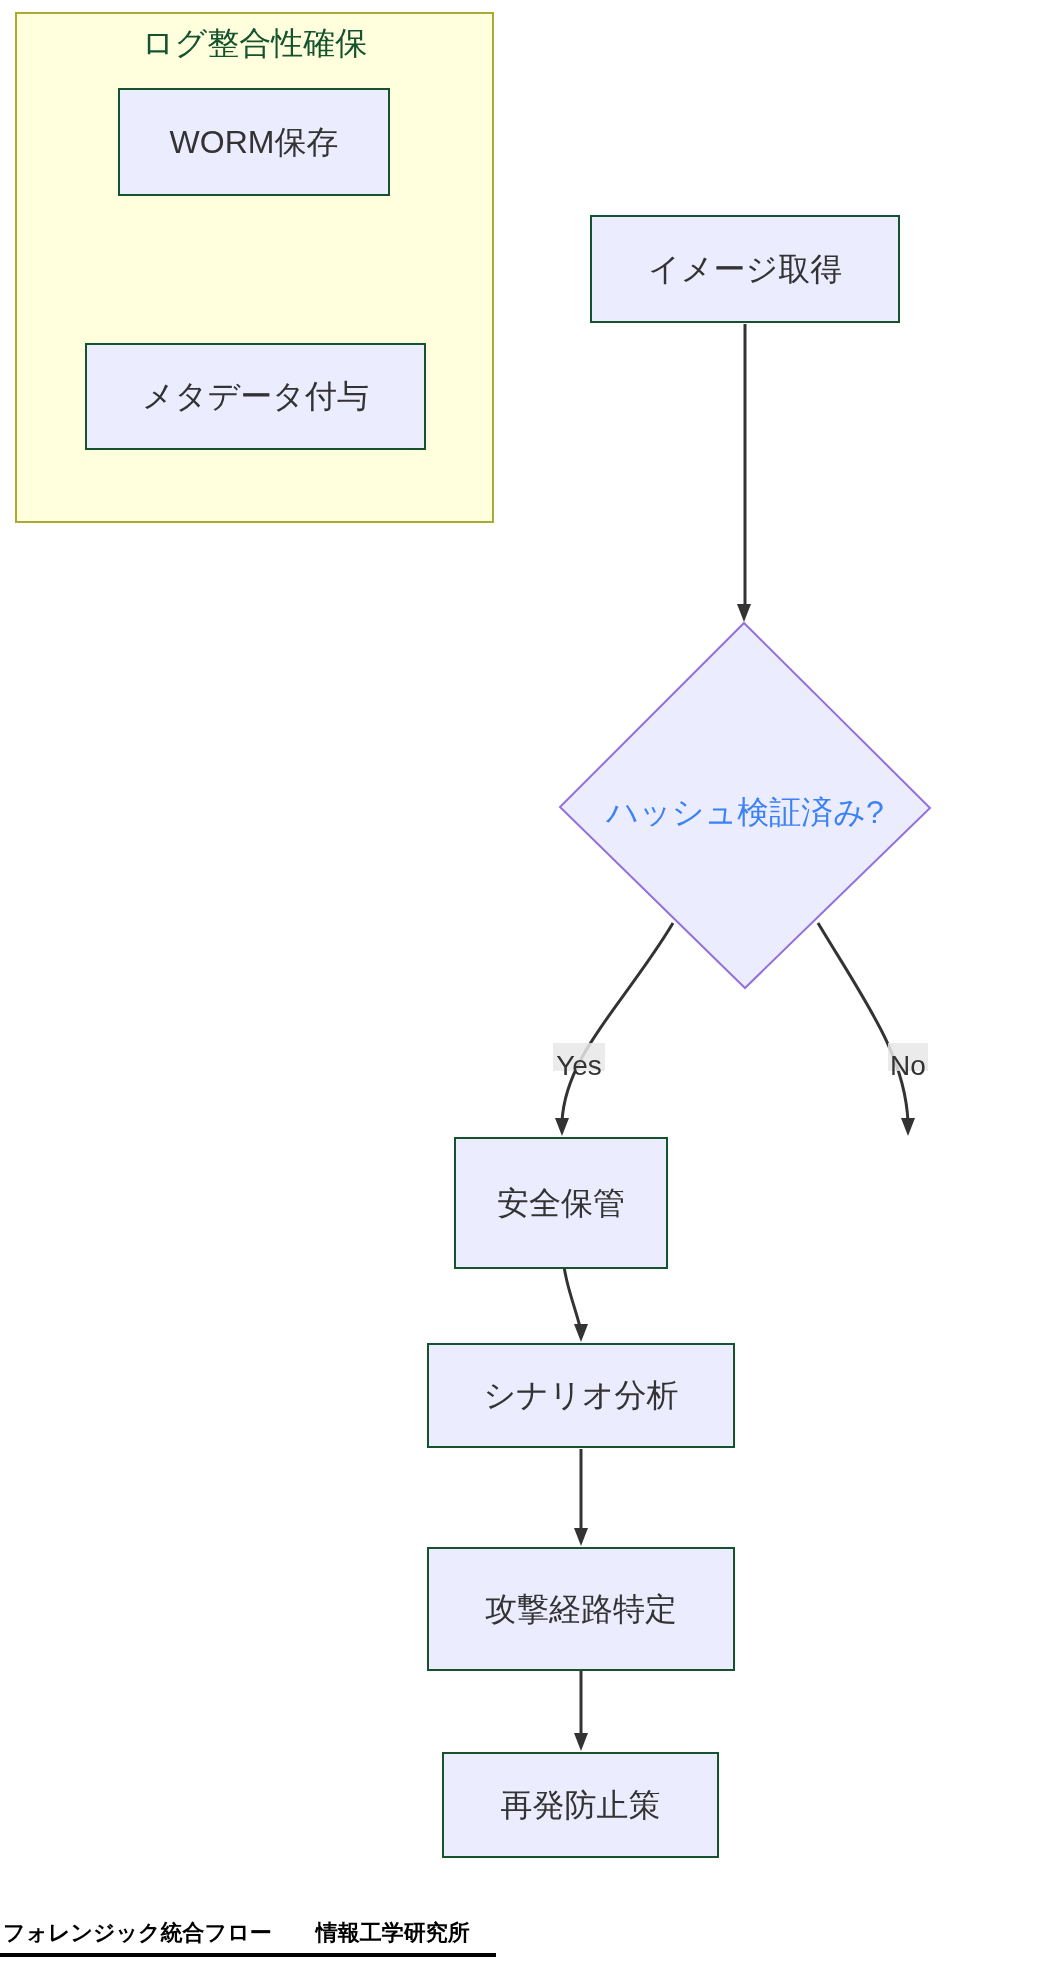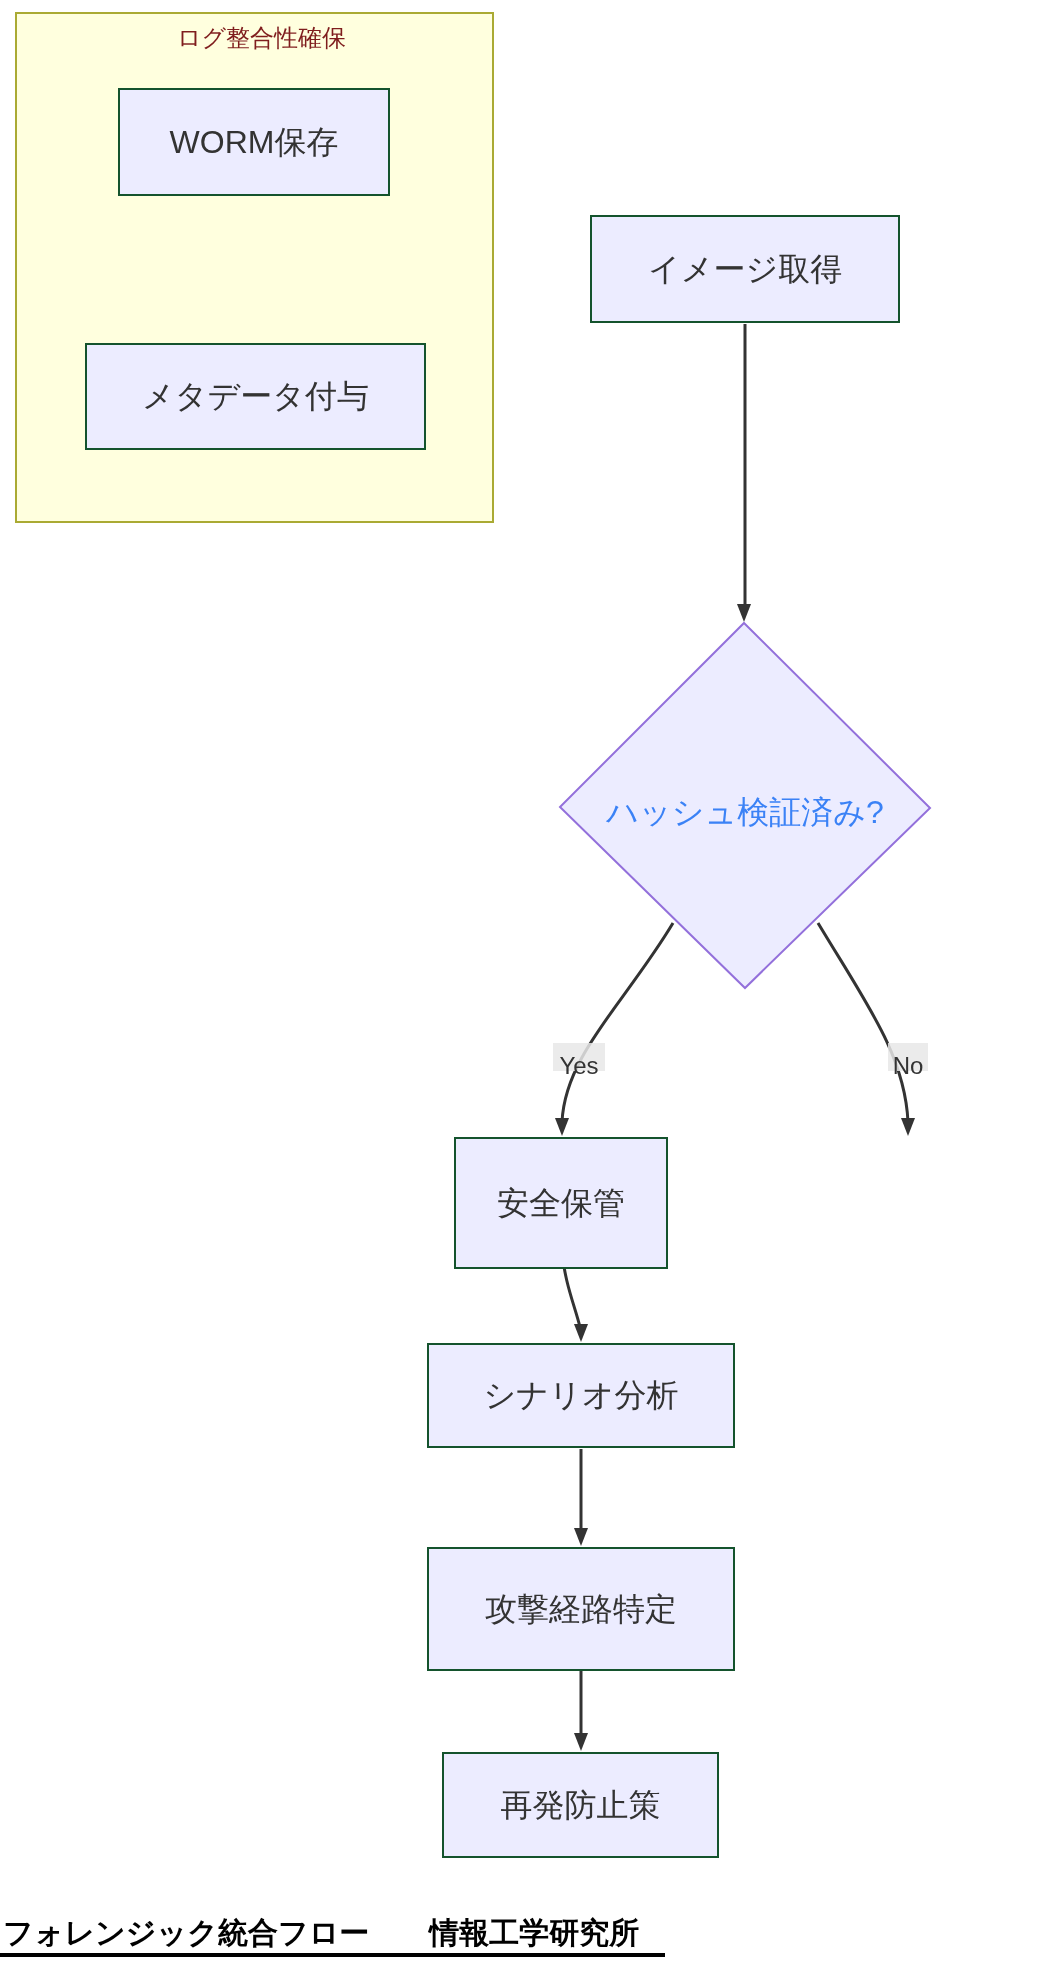--- a/index.html
+++ b/index.html
@@ -15,24 +15,24 @@
   .edge-layer{position:absolute;left:0;top:0;width:1046px;height:1968px;}
   .cluster{
     position:absolute;
     left:15px;top:12px;width:479px;height:511px;
     background:#FFFFDE;
     border:2px solid #AAAA33;
     box-sizing:border-box;
   }
   .cluster-title{
     position:absolute;
-    left:7px;top:8px;width:100%;
+    left:0;top:8px;width:100%;
     text-align:center;
-    font-size:24px;
-    color:#7f1d1d;
+    font-size:32px;
+    color:#14532d;
   }
   .node{
     position:absolute;
     background:#ECECFF;
     border:2px solid #14532d;
     box-sizing:border-box;
     display:flex;
     align-items:center;
     justify-content:center;
     font-size:32px;
@@ -54,31 +54,31 @@
     line-height:52px;
     text-align:center;
     font-size:32px;
     color:#3b82f6;
   }
   .edge-label{
     position:absolute;
     top:1043px;height:28px;
     line-height:45px;
     text-align:center;
-    font-size:24px;
+    font-size:28px;
     color:#333333;
     background:rgba(232,232,232,0.85);
   }
   .edge-label-yes{left:553px;width:52px;}
   .edge-label-no{left:888px;width:40px;}
   .footer-title{
     position:absolute;
     left:0;top:1913px;
     padding:0 26px 0 3px;
-    font-size:30px;
+    font-size:22px;
     font-weight:700;
     line-height:40px;
     color:#000000;
     border-bottom:4px solid #000000;
     white-space:nowrap;
   }
 </style>
 </head>
 <body>
 

